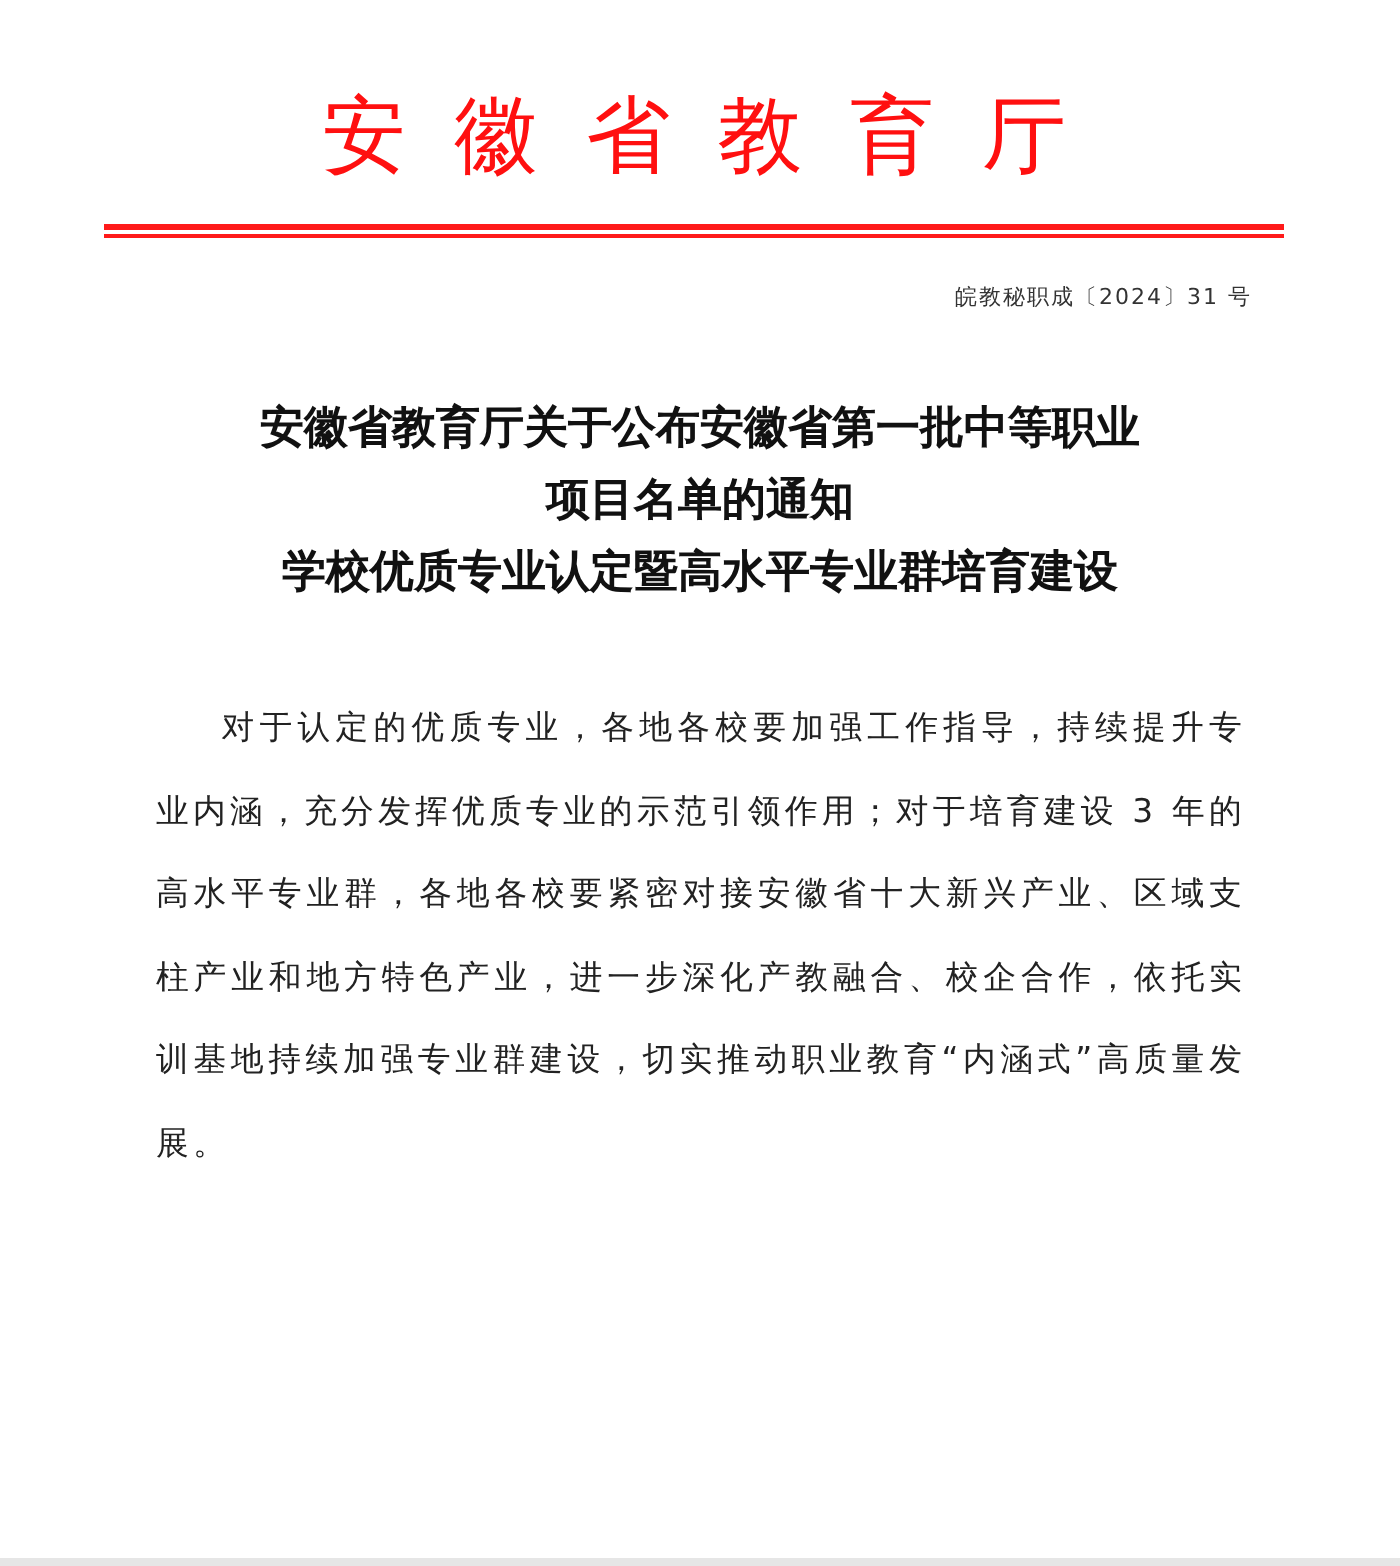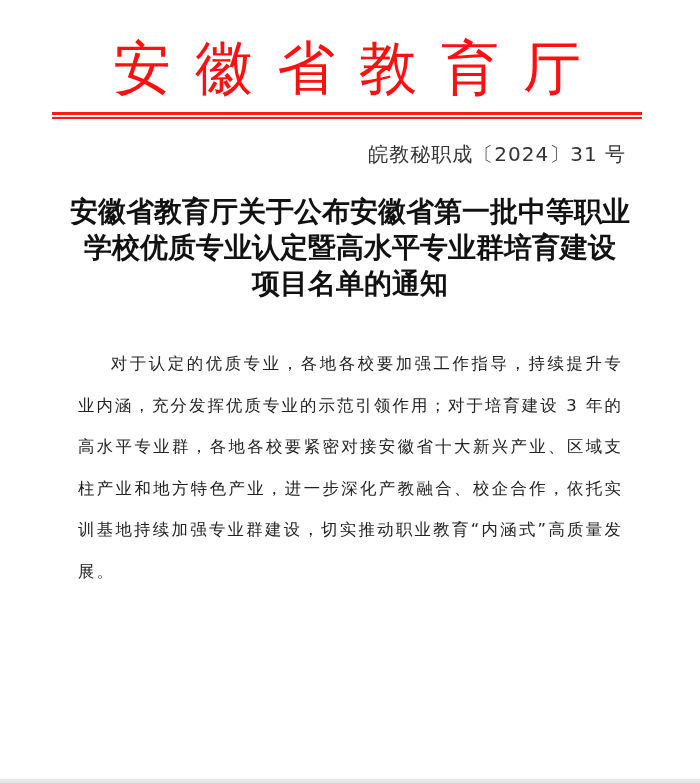--- a/index.html
+++ b/index.html
@@ -2,34 +2,34 @@
 <html><head>
 <meta charset="utf-8">
 <style>
   html, body { margin: 0; padding: 0; }
   body {
     width: 700px; height: 783px; background: #ffffff; position: relative; overflow: hidden;
     font-family: "DejaVu Serif", "Liberation Serif", serif;
   }
   .masthead {
     position: absolute; left: 0; top: 36px; width: 700px; text-align: center;
-    color: #ff1010; font-size: 58px; line-height: 64px; letter-spacing: 24px;
+    color: #ff1010; font-size: 42px; line-height: 64px; letter-spacing: 24px;
     font-family: "DejaVu Serif", "Liberation Serif", serif; font-weight: normal;
     padding-left: 18px; box-sizing: border-box;
   }
   .rule-thick { position: absolute; left: 52px; width: 590px; top: 112px; height: 3px; background: #ff1a1a; }
   .rule-thin { position: absolute; left: 52px; width: 590px; top: 117px; height: 2px; background: #ff1a1a; }
   .docno {
-    position: absolute; right: 74px; top: 141px; font-size: 20px; color: #333;
+    position: absolute; right: 74px; top: 141px; font-size: 11px; color: #333;
     font-family: "DejaVu Sans", "Liberation Sans", sans-serif; letter-spacing: 1px;
   }
   .title {
     position: absolute; left: 40px; width: 620px; top: 196px; text-align: center;
-    font-size: 28px; line-height: 36px; font-weight: bold; color: #111;
-    font-family: Liberation Mono, monospace;
+    font-size: 22px; line-height: 36px; font-weight: bold; color: #111;
+    font-family: Liberation Serif, serif;
   }
   .body {
     position: absolute; left: 78px; width: 545px; top: 343px;
     font-size: 16.4px; line-height: 41.5px; color: #222;
     font-family: "DejaVu Sans", "Liberation Sans", sans-serif;
     letter-spacing: 2.1px; text-align: justify;
   }
   .body p { margin: 0; }
   .indent { text-indent: 2em; }
   .bottom-band { position: absolute; left: 0; top: 779px; width: 700px; height: 4px; background: #e6e6e6; }
@@ -38,21 +38,21 @@
 <body>
 
 <div class="masthead">安徽省教育厅</div>
 <div class="rule-thick"></div>
 <div class="rule-thin"></div>
 
 <div class="docno">皖教秘职成〔2024〕31 号</div>
 
 <div class="title">
   <div>安徽省教育厅关于公布安徽省第一批中等职业</div>
+  <div>项目名单的通知</div>
   <div>学校优质专业认定暨高水平专业群培育建设</div>
-  <div>项目名单的通知</div>
 </div>
 
 <div class="body">
   <p class="indent">对于认定的优质专业，各地各校要加强工作指导，持续提升专业内涵，充分发挥优质专业的示范引领作用；对于培育建设 3 年的高水平专业群，各地各校要紧密对接安徽省十大新兴产业、区域支柱产业和地方特色产业，进一步深化产教融合、校企合作，依托实训基地持续加强专业群建设，切实推动职业教育“内涵式”高质量发展。</p>
 </div>
 
 <div class="bottom-band"></div>
 
 </body></html>

